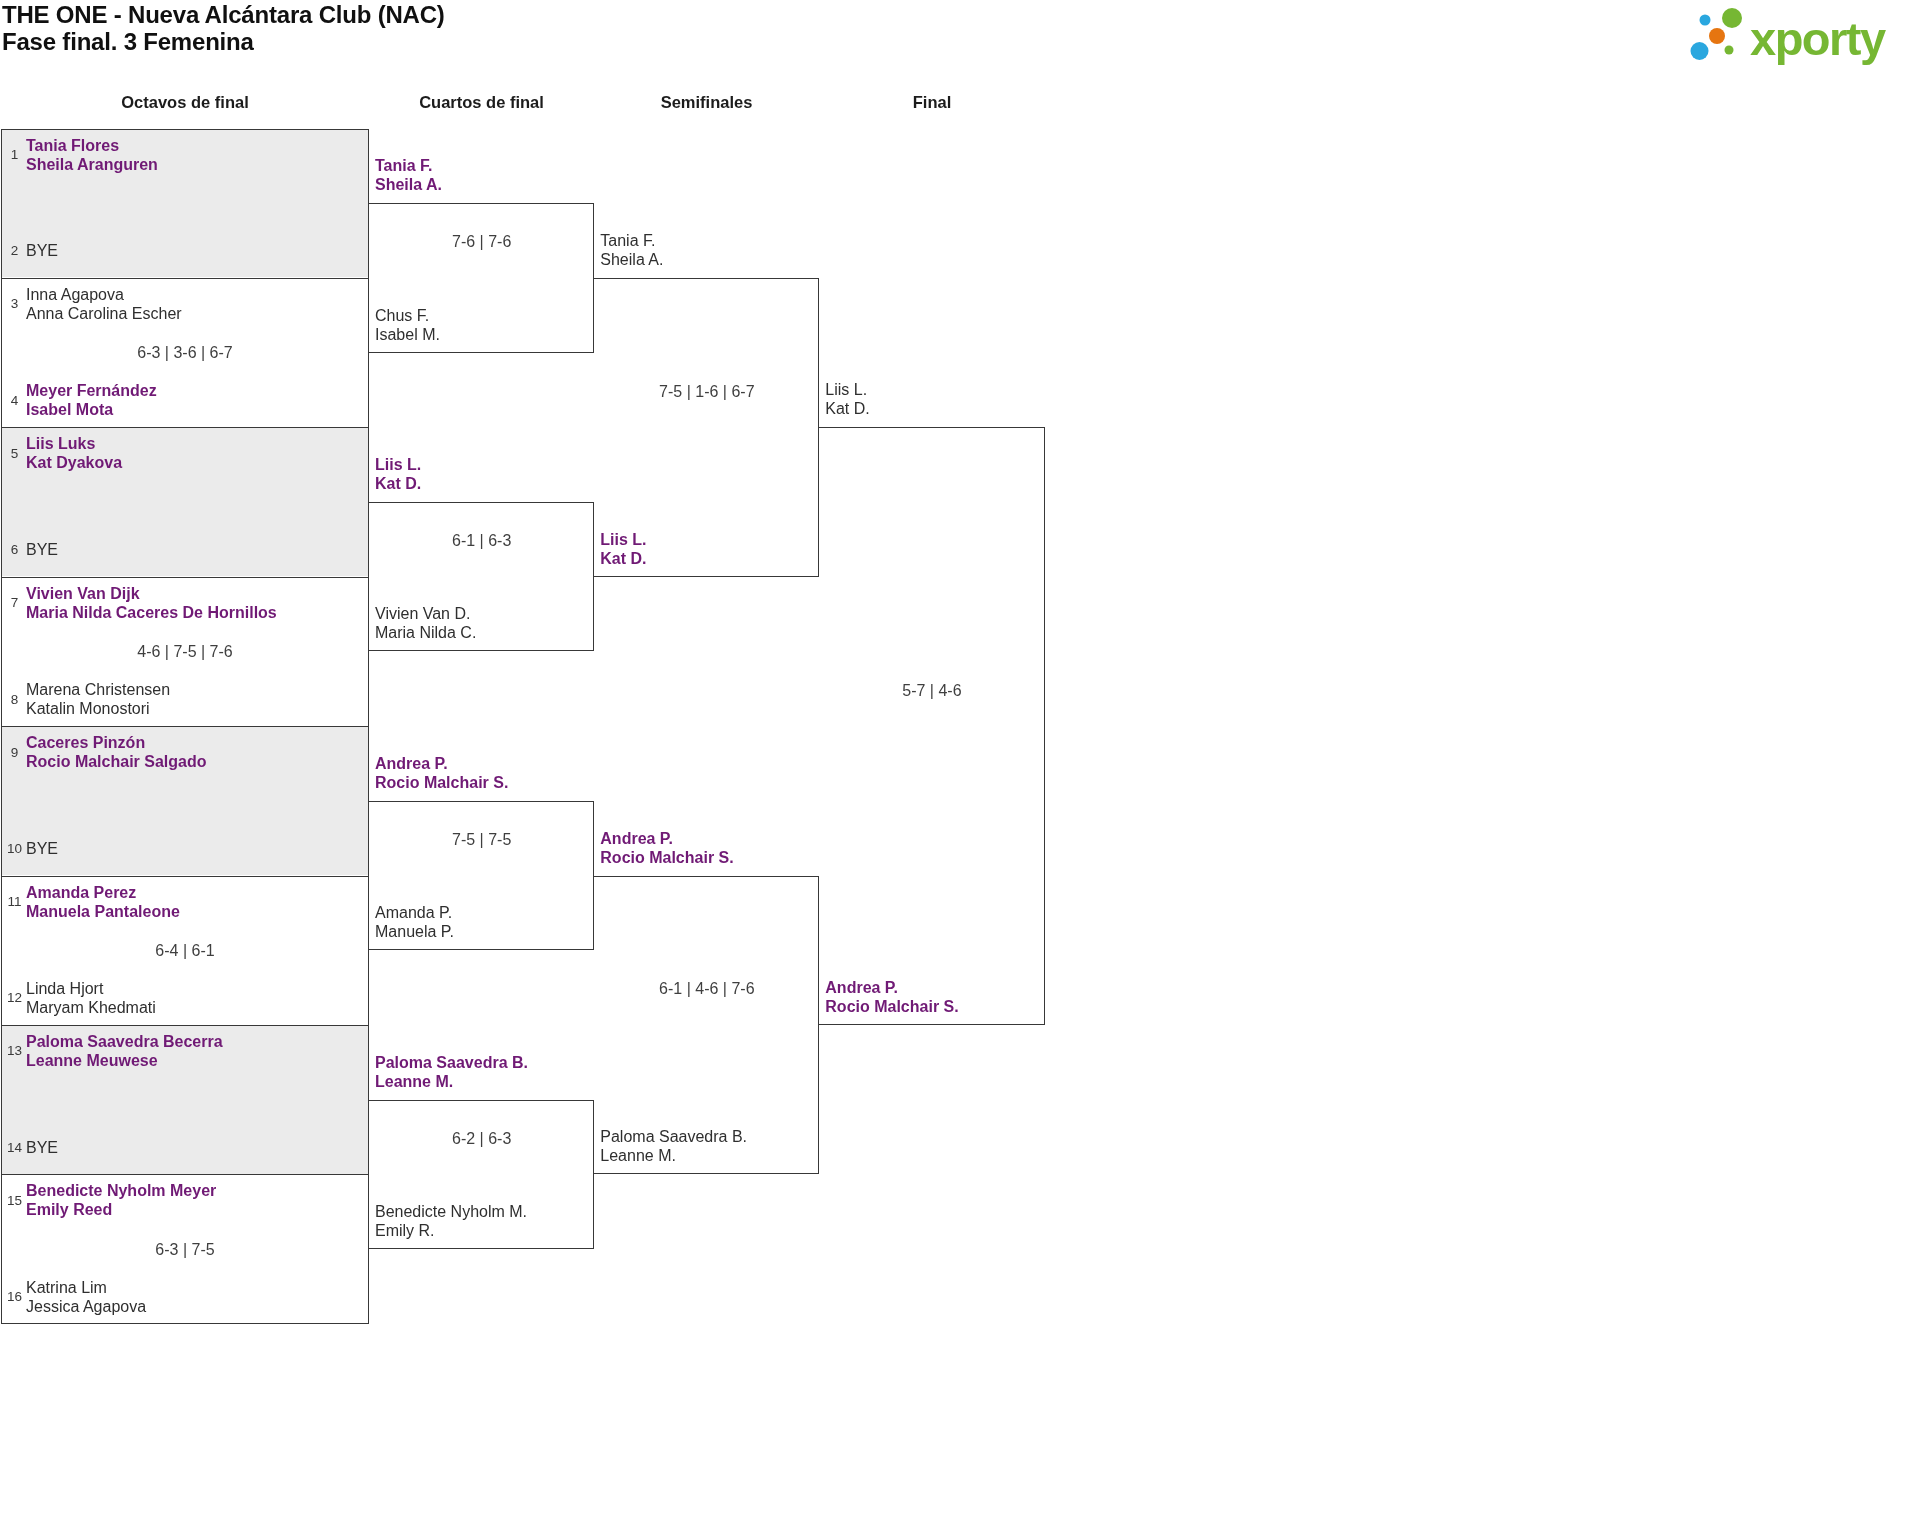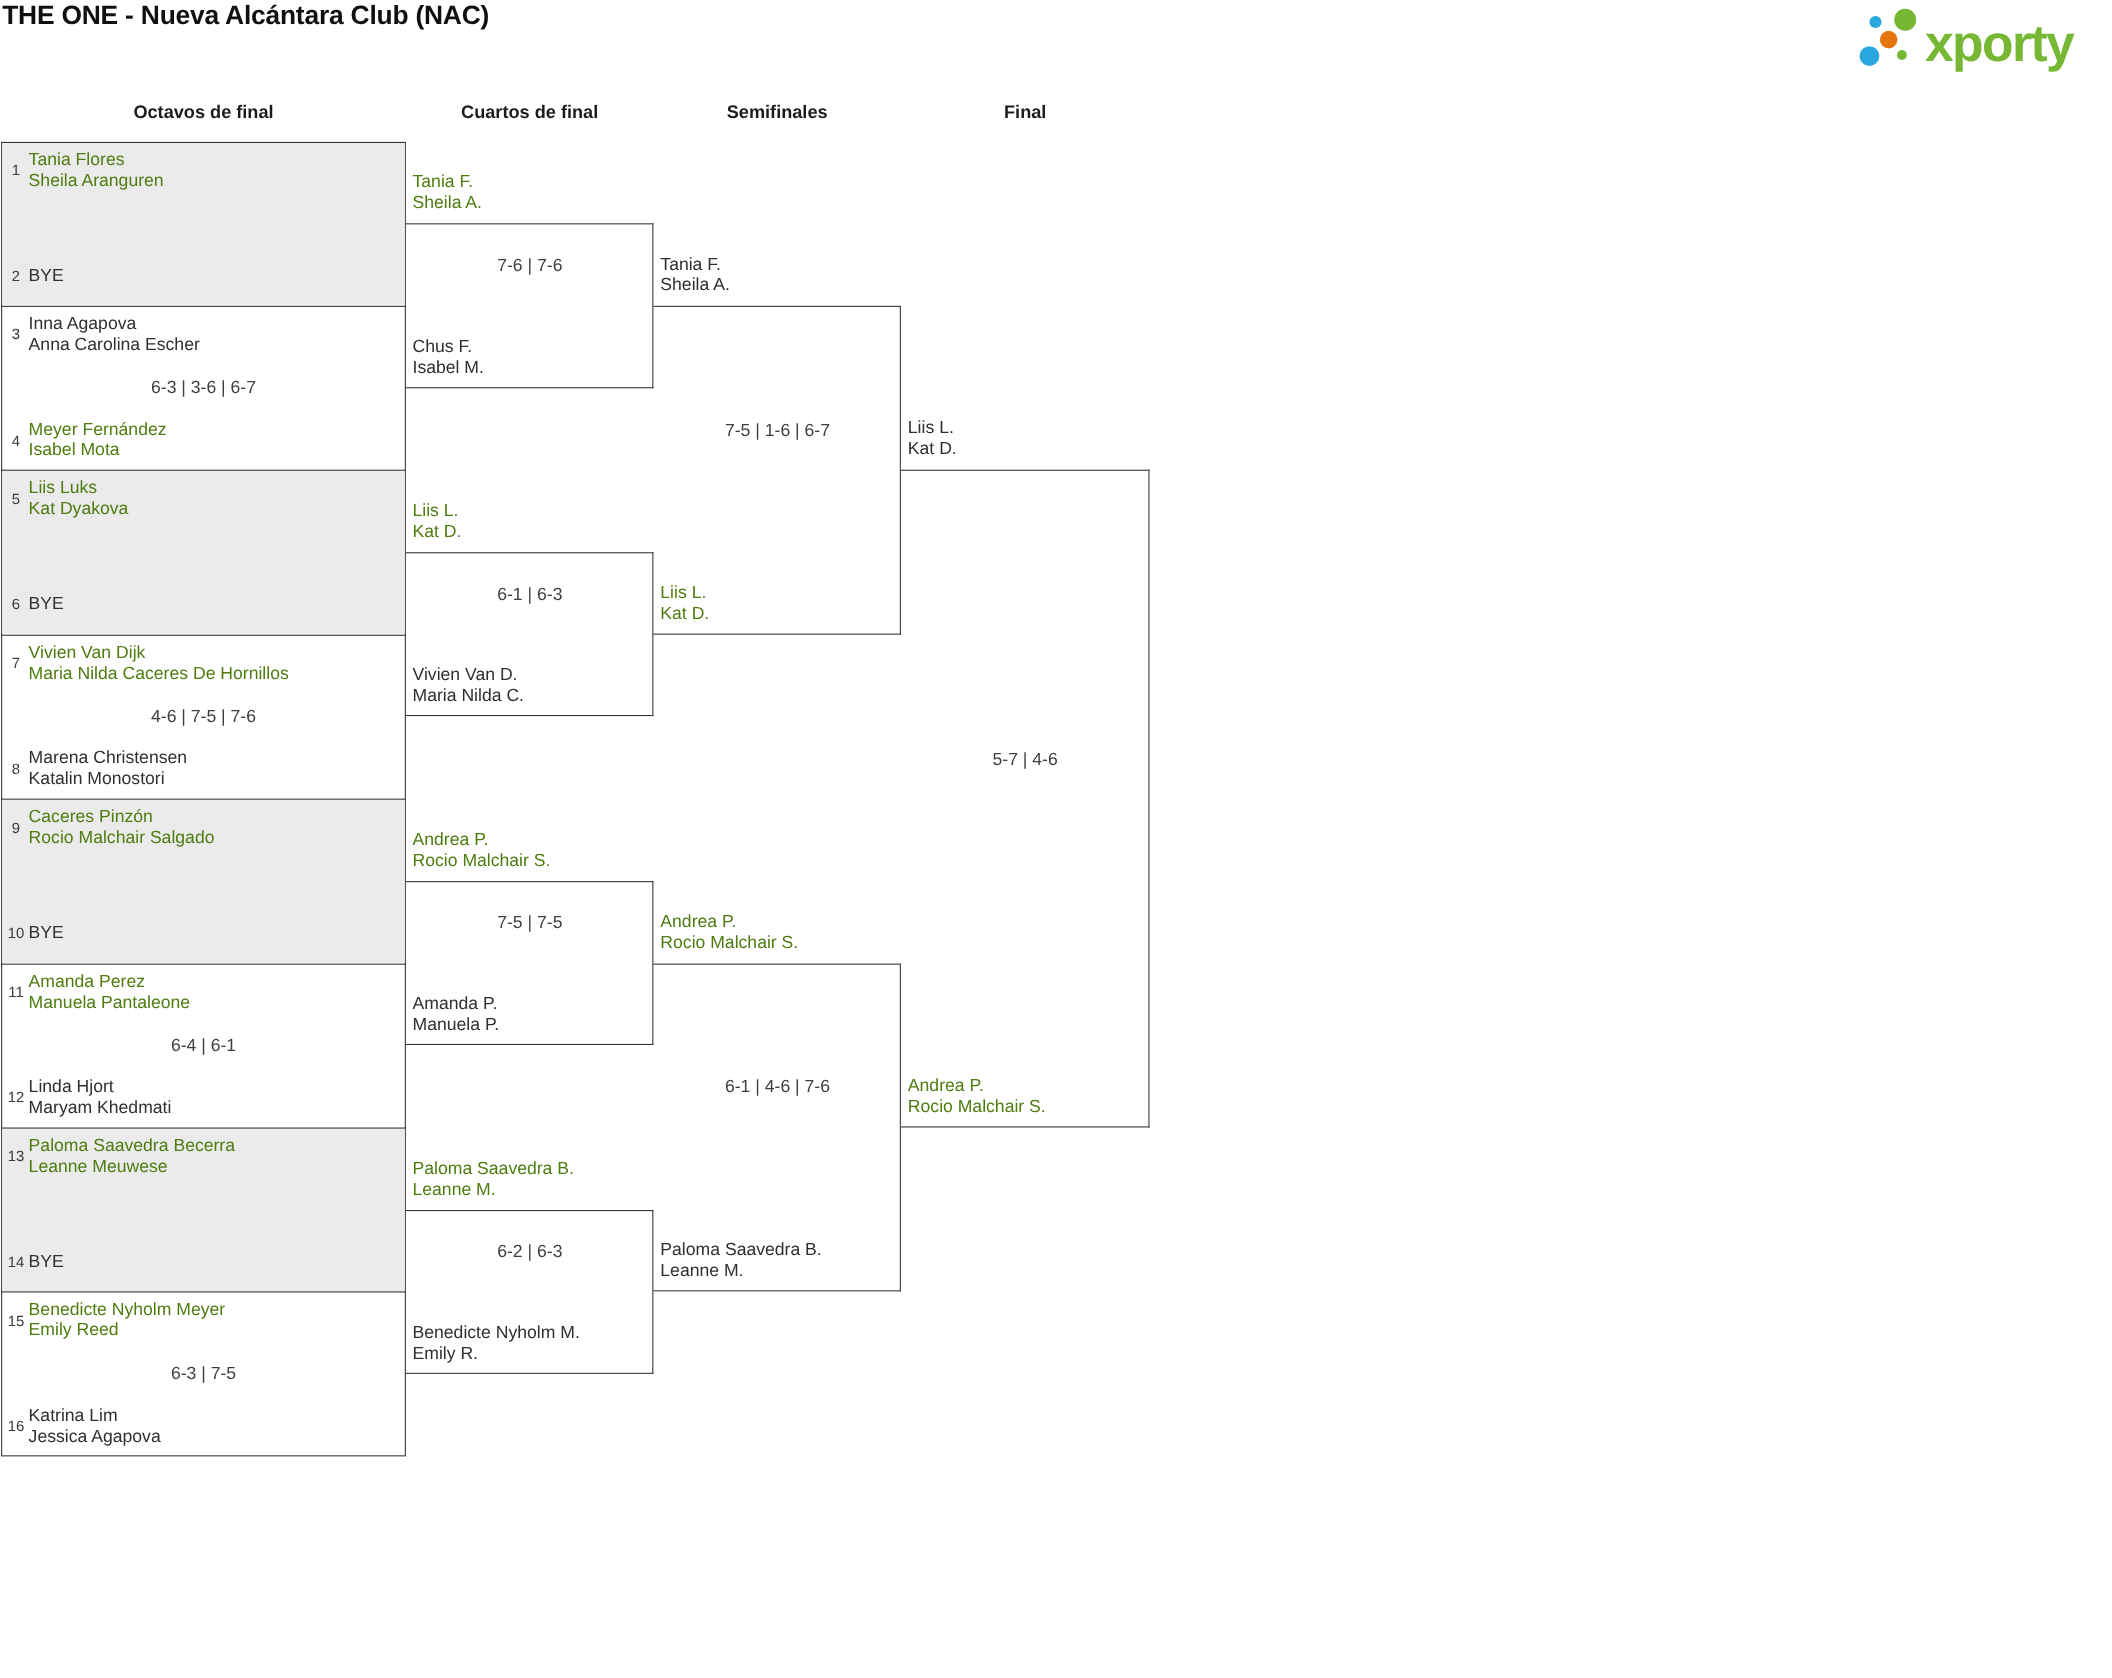--- a/index.html
+++ b/index.html
@@ -32,37 +32,38 @@
   .team-row { position:absolute; display:flex; align-items:center; width:350px; height:38px; }
   .seed {
     flex:0 0 17px; width:17px; text-align:center;
     font-size:13.5px; color:#3a3a3a;
   }
   .names {
     display:flex; flex-direction:column; justify-content:center;
     height:100%; margin-left:3px;
   }
   .nm { font-size:16px; line-height:19px; white-space:nowrap; color:#2f2f2f; }
-  .nm.w { font-weight:normal; color:#4d7c0f; }
+  .nm.w { font-weight:bold; color:#701a75; }
   .adv {
     position:absolute; height:38px; display:flex; flex-direction:column;
     justify-content:center;
   }
   .score {
     position:absolute; text-align:center; font-size:16px; line-height:19px;
     color:#3f3f3f; white-space:nowrap;
   }
 </style>
 </head>
 <body>
 
 <div id="page">
 
   <div id="title-block">
     <div class="title-line">THE ONE - Nueva Alcántara Club (NAC)</div>
+    <div class="title-line">Fase final. 3 Femenina</div>
   </div>
 
   <svg id="logo" width="232" height="64" viewBox="0 0 232 64">
     <g>
       <circle cx="19" cy="16" r="5.5" fill="#2aa7df"></circle>
       <circle cx="46" cy="14" r="10" fill="#76b733"></circle>
       <circle cx="31" cy="32" r="8" fill="#e67510"></circle>
       <circle cx="13.5" cy="47" r="9" fill="#2aa7df"></circle>
       <circle cx="43" cy="46" r="4.5" fill="#76b733"></circle>
     </g>

